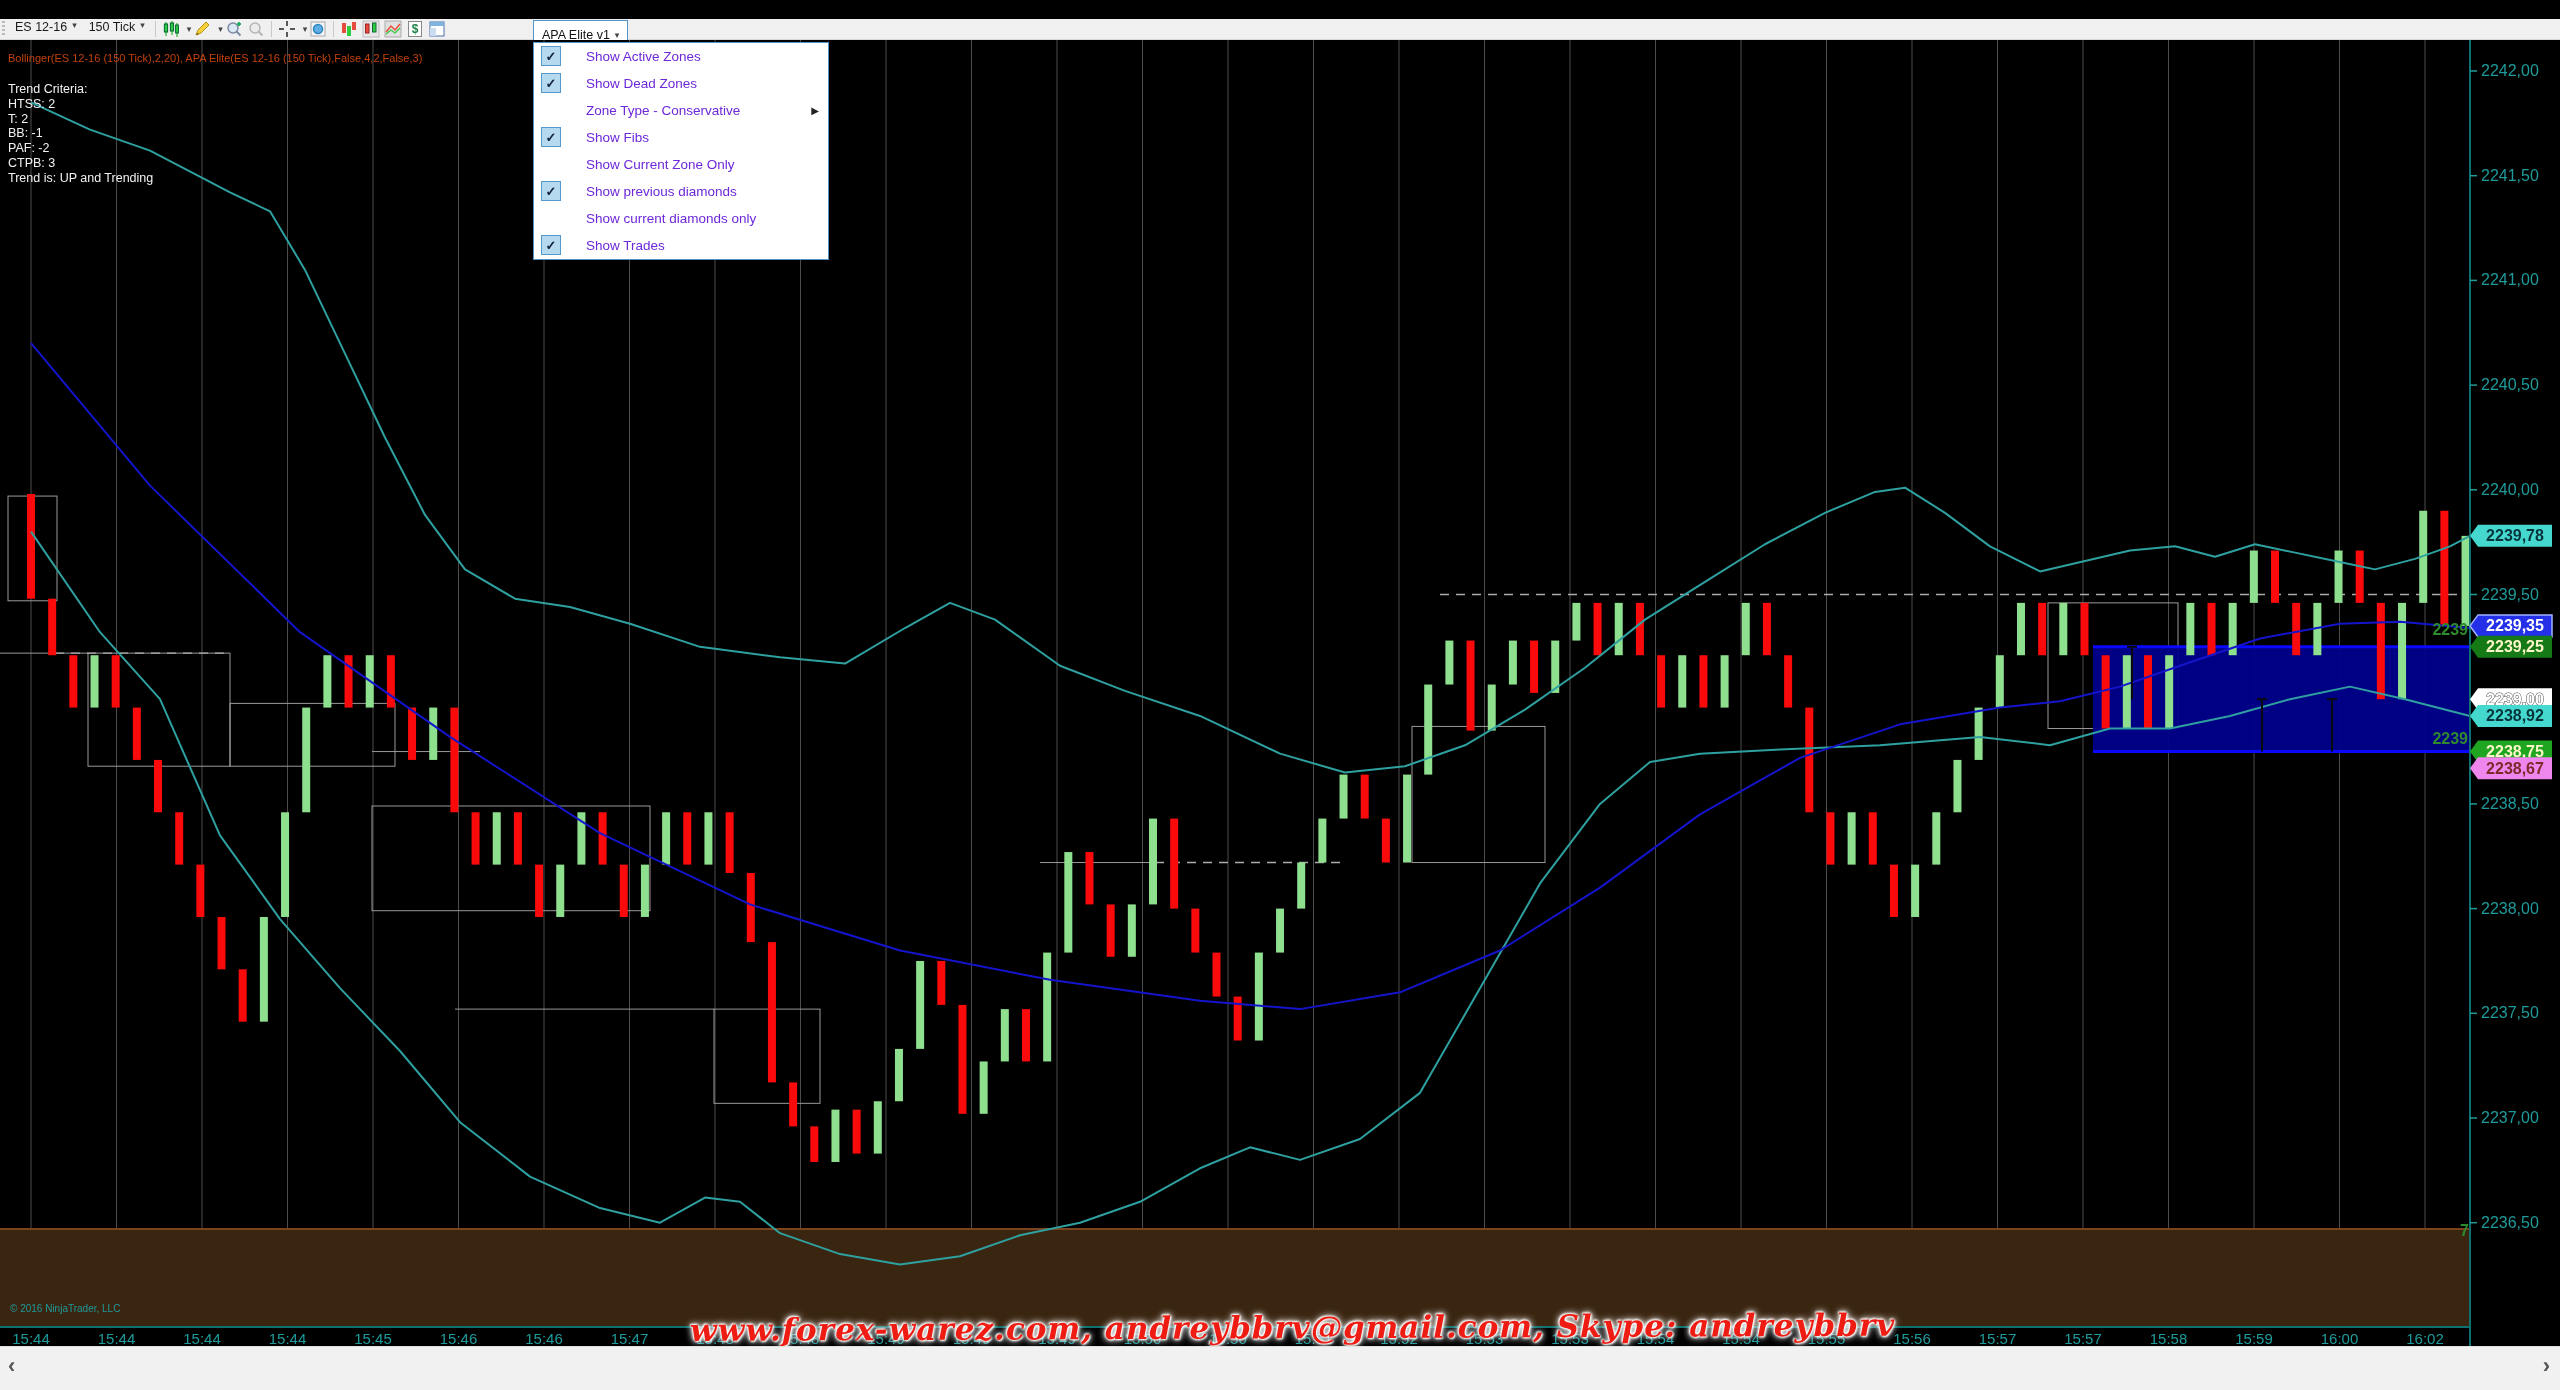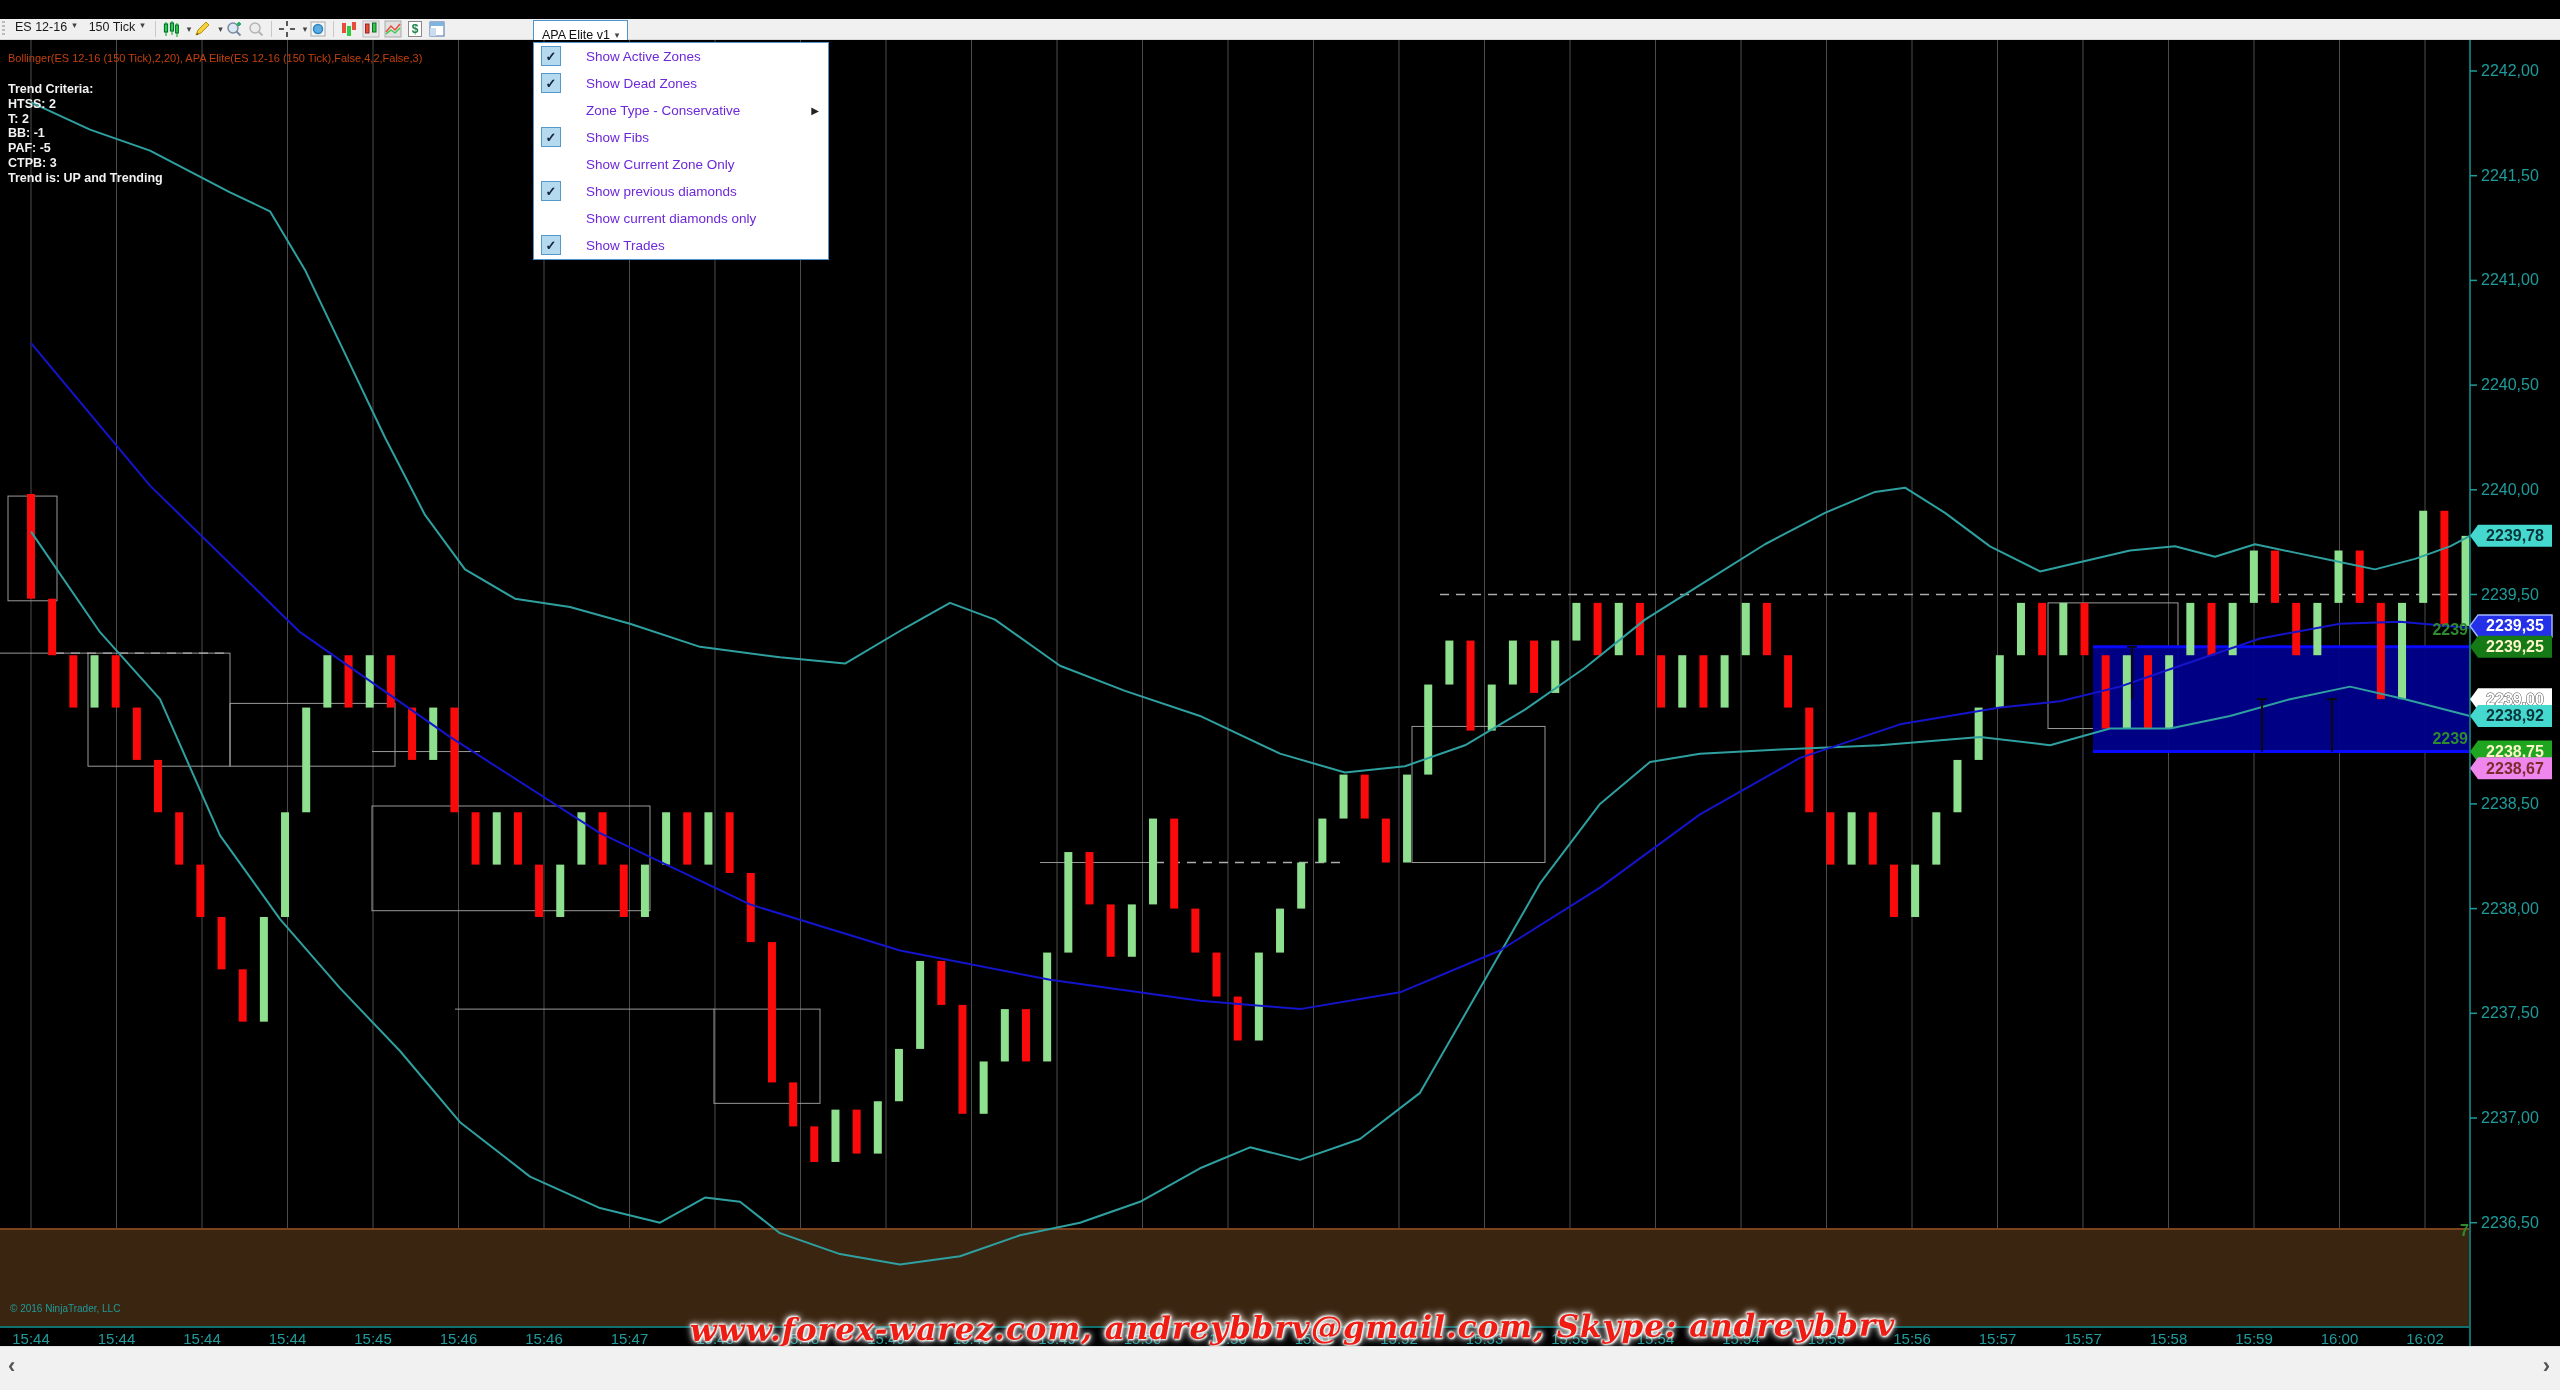--- a/index.html
+++ b/index.html
@@ -22,21 +22,21 @@
   .tb-btn { height:18px; display:flex; align-items:flex-start; padding:0 6px; font-size:12.5px; color:#1a1a1a; }
   .caret { font-size:9px; color:#444; margin-left:5px; }
   .tb-sep { width:1px; height:16px; background:#c8c8c8; margin:0 4px; }
   .tb-ico { width:22px; height:18px; display:flex; align-items:center; justify-content:center; }
   .strategy-btn { position:absolute; left:533px; top:1px; height:29px; background:#fff; border:1px solid #4f94cd; display:flex; align-items:center; padding:0 8px; font-size:12.5px; color:#111; }
 
   
   .chart-area { position:absolute; left:0; top:40px; width:2560px; height:1306px; background:#000; }
   .overlay { position:absolute; left:0; top:0; width:100%; height:100%; pointer-events:none; }
   .indicator-label { position:absolute; left:8px; top:12px; color:#c2410c; font-size:11px; white-space:nowrap; }
-  .trend-block { position:absolute; left:8px; top:42px; color:#f2f2f2; font-size:12.5px; line-height:14.8px; font-weight:bold; }
+  .trend-block { position:absolute; left:8px; top:42px; color:#f2f2f2; font-size:12.5px; line-height:14.8px; font-weight:normal; }
   .copyright { position:absolute; left:10px; top:1263px; color:#1f9b9b; font-size:10px; }
   .watermark { position:absolute; left:690px; top:1268px; width:1780px; color:#ee1c12; font-size:31px; font-weight:bold; font-style:italic;
                font-family:"DejaVu Serif",serif; white-space:nowrap; letter-spacing:1px; transform:rotate(-0.25deg);
                text-shadow:0 0 3px #fff,0 0 6px #fff,0 0 9px #fff,1px 1px 2px #fff,-1px -1px 2px #fff; }
 
   
   .menu { position:absolute; left:533px; top:2px; width:296px; background:#fff; border:1px solid #4f94cd; z-index:20; }
   .menu-item { position:relative; height:27px; display:flex; align-items:center; cursor:default; }
   .menu-check { position:absolute; left:7px; top:3px; width:20px; height:20px; background:#b5daf0; border:1px solid #5599cc;
                 display:flex; align-items:center; justify-content:center; font-size:13px; font-weight:bold; color:#13233a; }
@@ -404,21 +404,21 @@
         <text x="2515" y="733.8019999999848" fill="#7c2b2b" font-size="16" font-weight="bold" text-anchor="middle">2238,67</text>
       </svg>
 
     <div class="overlay">
       <div class="indicator-label">Bollinger(ES 12-16 (150 Tick),2,20), APA Elite(ES 12-16 (150 Tick),False,4,2,False,3)</div>
       <div class="trend-block" id="trend-block">
           <div>Trend Criteria:</div>
           <div>HTSS: 2</div>
           <div>T: 2</div>
           <div>BB: -1</div>
-          <div>PAF: -5</div>
+          <div>PAF: -2</div>
           <div>CTPB: 3</div>
           <div>Trend is: UP and Trending</div>
         </div>
       <div class="copyright">© 2016 NinjaTrader, LLC</div>
       <div class="watermark">www.forex-warez.com, andreybbrv@gmail.com, Skype: andreybbrv</div>
     </div>
 
     
     <div class="menu" id="menu">
         <div class="menu-item">

